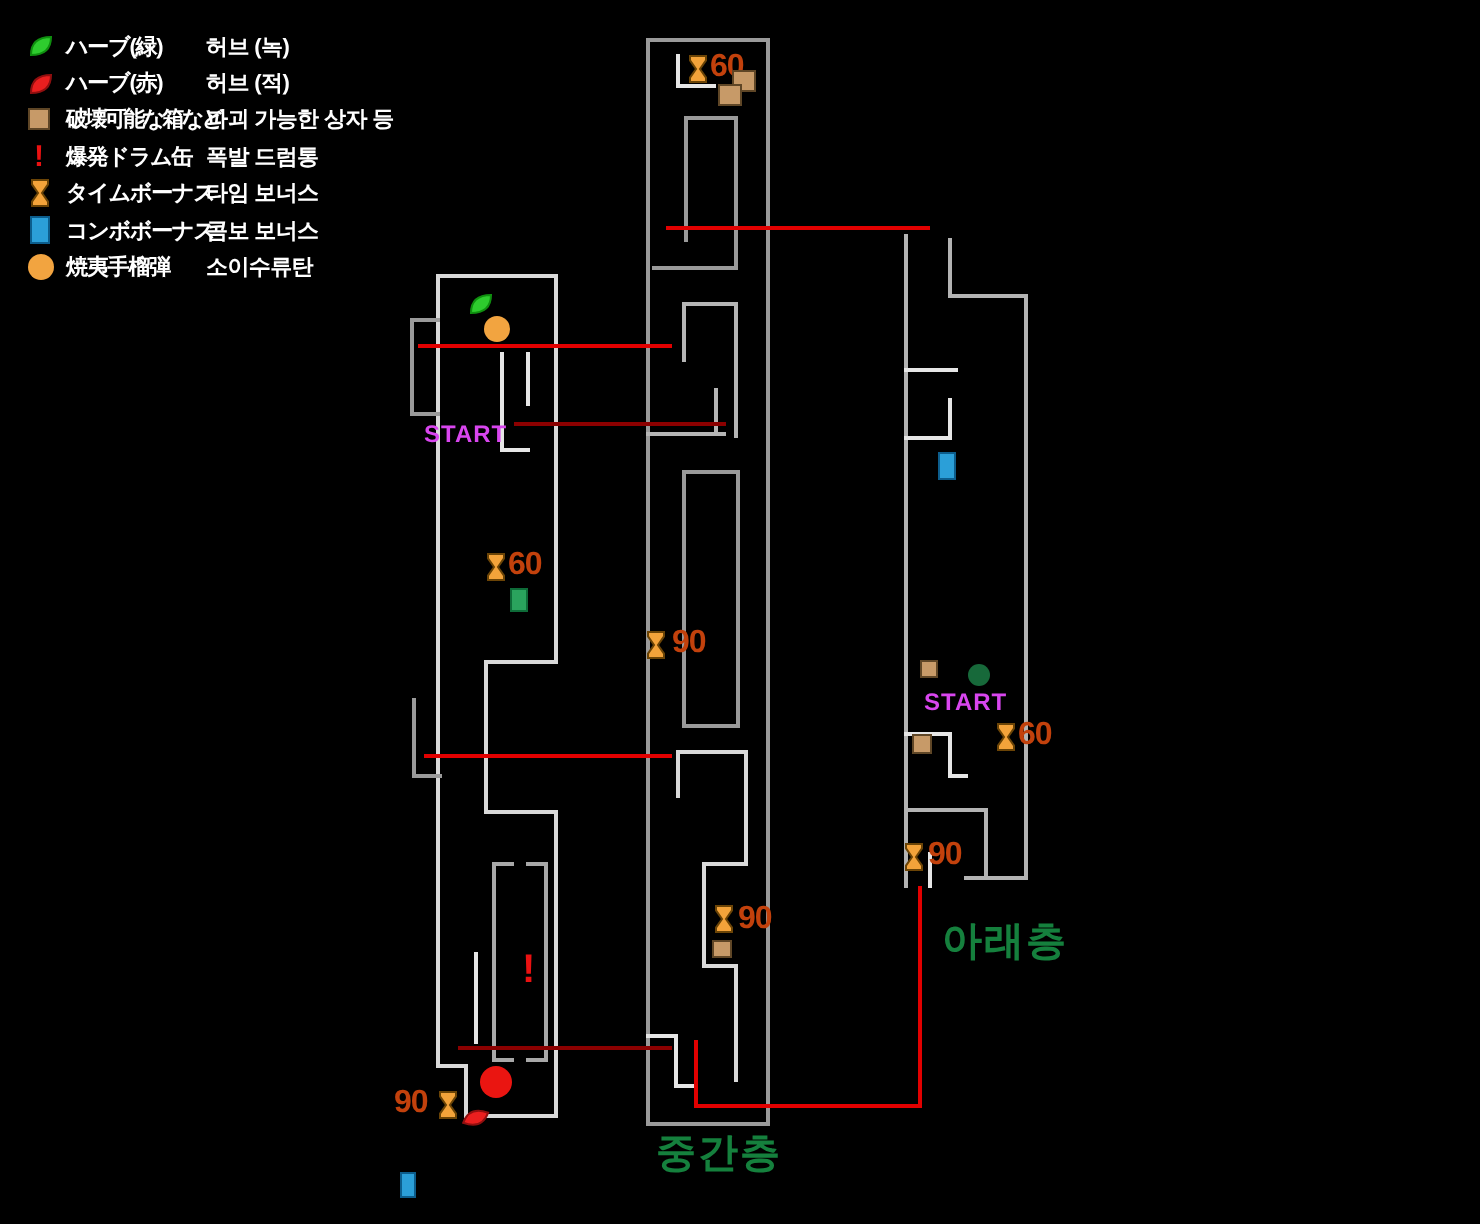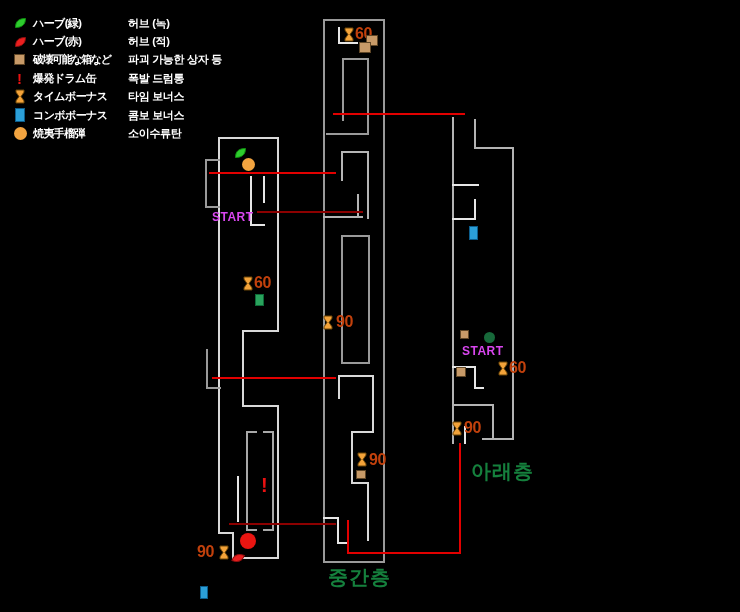--- a/index.html
+++ b/index.html
@@ -4,21 +4,21 @@
 <style>
   html,body{margin:0;padding:0;background:#000;}
   #stage{position:relative;width:604px;height:612px;background:#000;overflow:hidden;
          font-family:"Liberation Sans","DejaVu Sans",sans-serif;}
   #walls{position:absolute;left:0;top:0;}
   
   #legend{position:absolute;left:14px;top:14px;}
   .lrow{display:flex;align-items:center;height:18.4px;}
   .licon{width:19px;display:flex;align-items:center;justify-content:flex-start;}
   .jp{width:70px;font-size:11px;font-weight:bold;color:#fff;letter-spacing:-0.6px;white-space:nowrap;}
-  .kr{font-size:11px;font-weight:bold;color:#fff;letter-spacing:-0.3px;white-space:nowrap;margin-left:25px;}
+  .kr{font-size:11px;font-weight:bold;color:#fff;letter-spacing:-0.3px;white-space:nowrap;}
   
   .box-icon{background:#c79a68;border:1px solid #5f4626;box-sizing:border-box;}
   .spray-icon{background:#2aa35d;border:1px solid #0e6b38;box-sizing:border-box;}
   .combo-icon{background:#2b9fd8;border:1px solid #0c5d8c;box-sizing:border-box;}
   .circle{border-radius:50%;}
   .orange{background:#f2a440;}
   .dkgreen{background:#17693a;}
   .redball{background:#ea1511;}
   .bang{color:#ea1111;font-weight:bold;line-height:1;}
   

